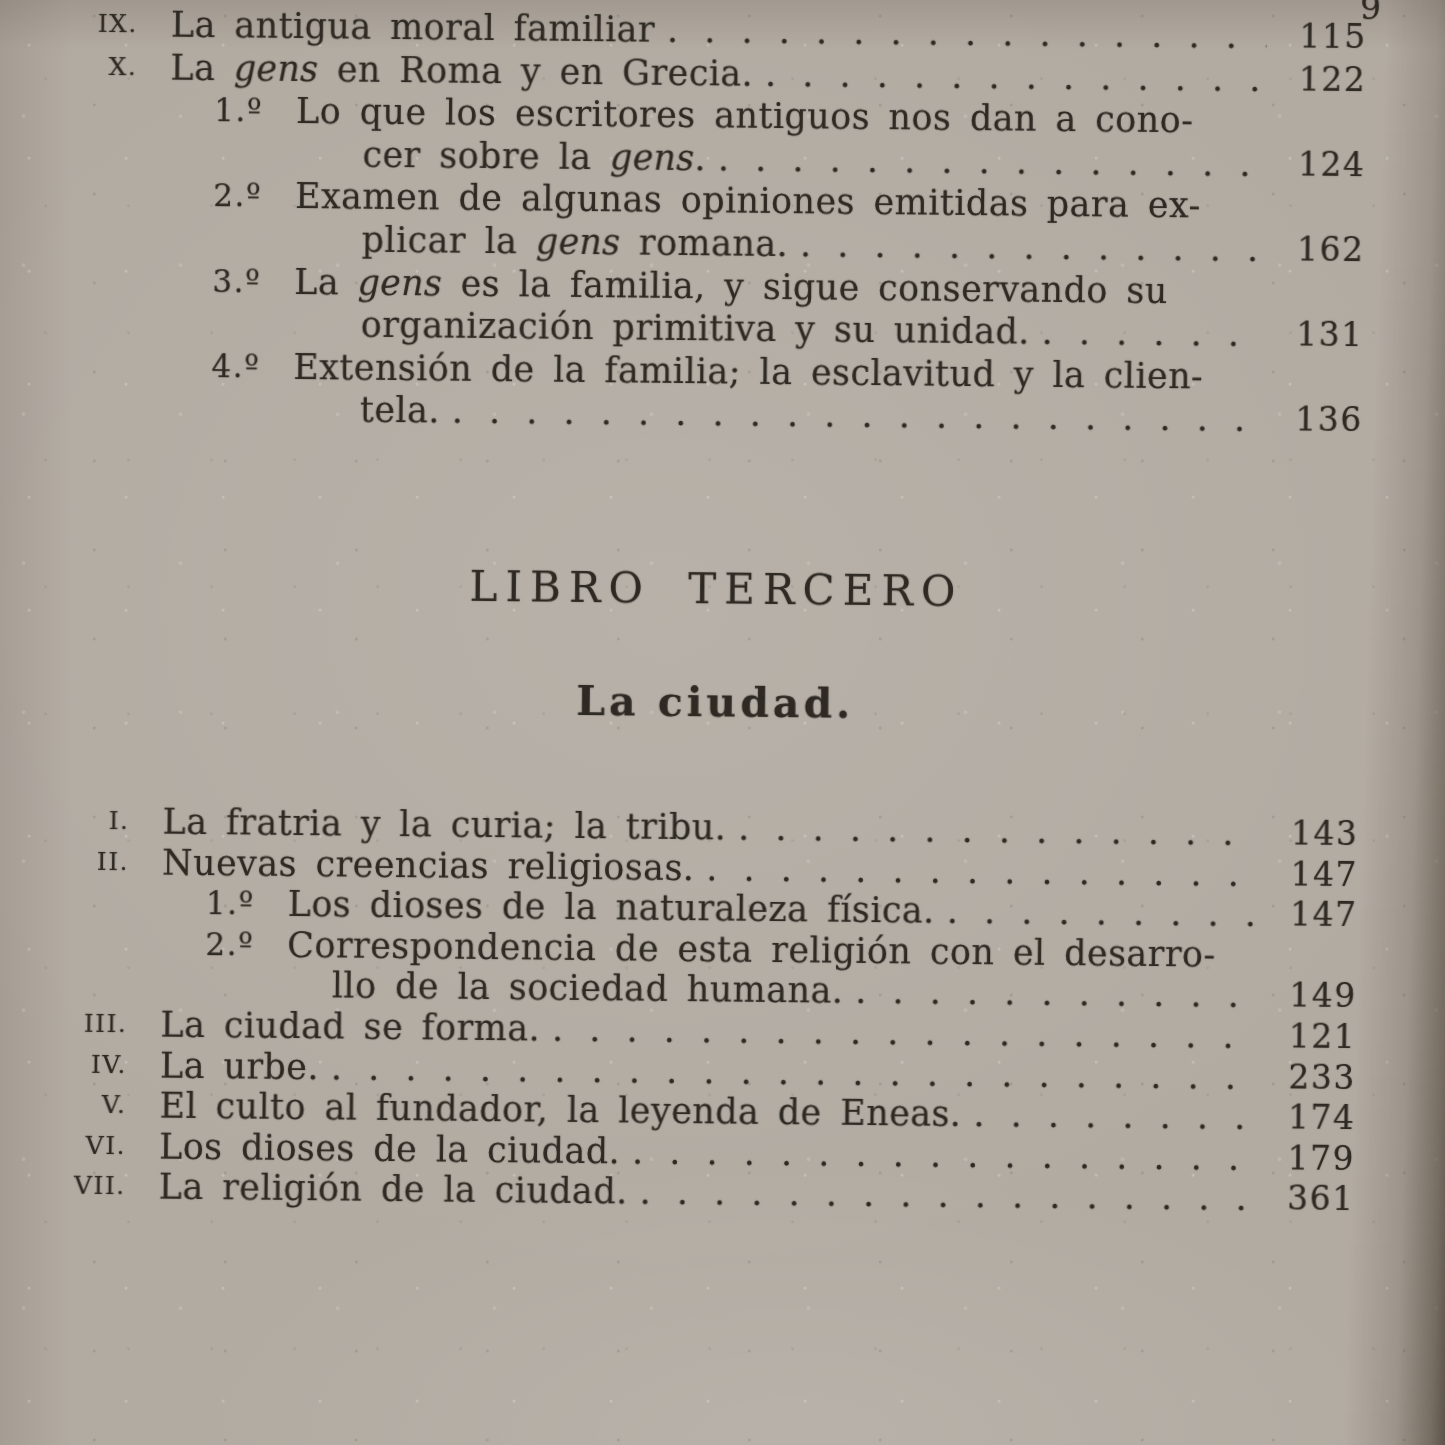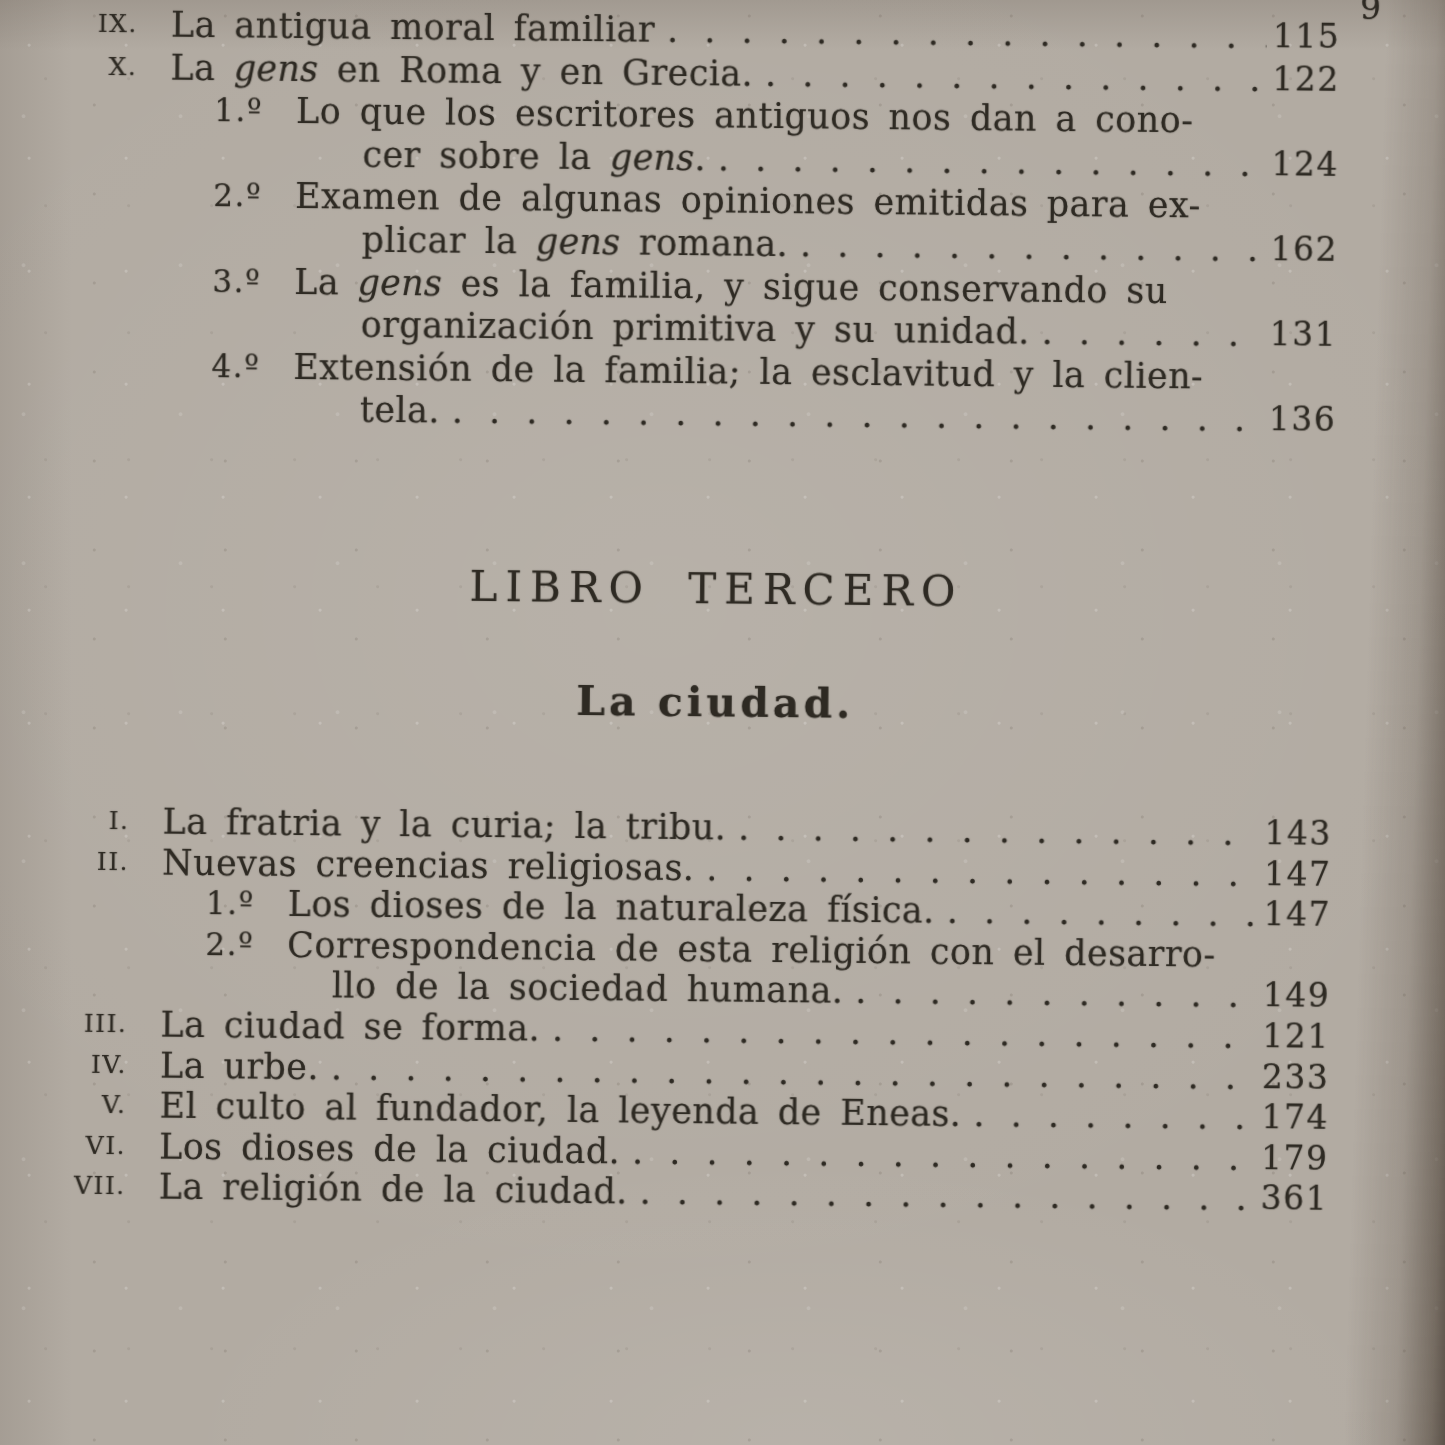--- a/index.html
+++ b/index.html
@@ -47,21 +47,21 @@
   .toc-top .row{height:42.6px;line-height:42.6px;}
   .toc-bottom .row{height:40.6px;line-height:40.6px;}
   .num{flex:0 0 86px;text-align:right;font-size:25px;letter-spacing:1.5px;}
   .num.ord{flex-basis:212px;font-size:31px;}
   .txt{margin-left:33px;white-space:nowrap;letter-spacing:.4px;word-spacing:.20em;}
   .txt em{font-style:italic;letter-spacing:.2px;margin-top:24px;}
   .ind2 .txt{margin-left:312px;}
   .toc-bottom .ind2 .txt{margin-left:290px;}
   .leader{flex:1 1 0;min-width:0;overflow:hidden;white-space:nowrap;
           margin-left:12px;margin-right:6px;word-spacing:15px;}
-  .page{flex:0 0 94px;font-size:33px;letter-spacing:1.5px;}
+  .page{flex:0 0 94px;text-align:right;font-size:33px;letter-spacing:1.5px;}
   .section-heading{
     position:absolute;top:558px;left:0;width:100%;text-align:center;
     font-size:42px;letter-spacing:8px;word-spacing:16px;
   }
   .section-subheading{
     position:absolute;top:672px;left:0;width:100%;text-align:center;
     font-size:41px;font-weight:bold;letter-spacing:4px;
   }
   .partial-digit{
     position:absolute;top:-25px;right:64px;font-size:33px;

